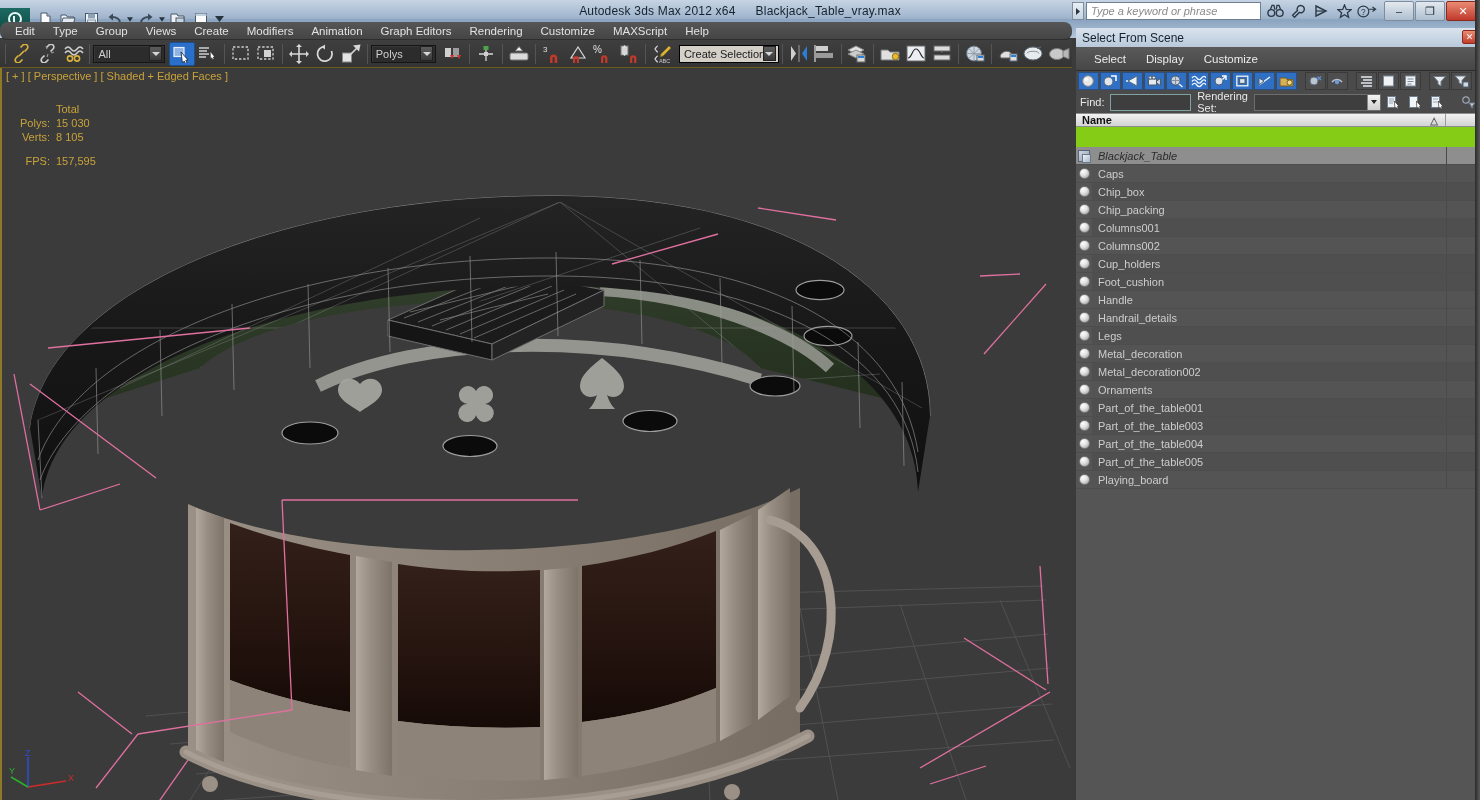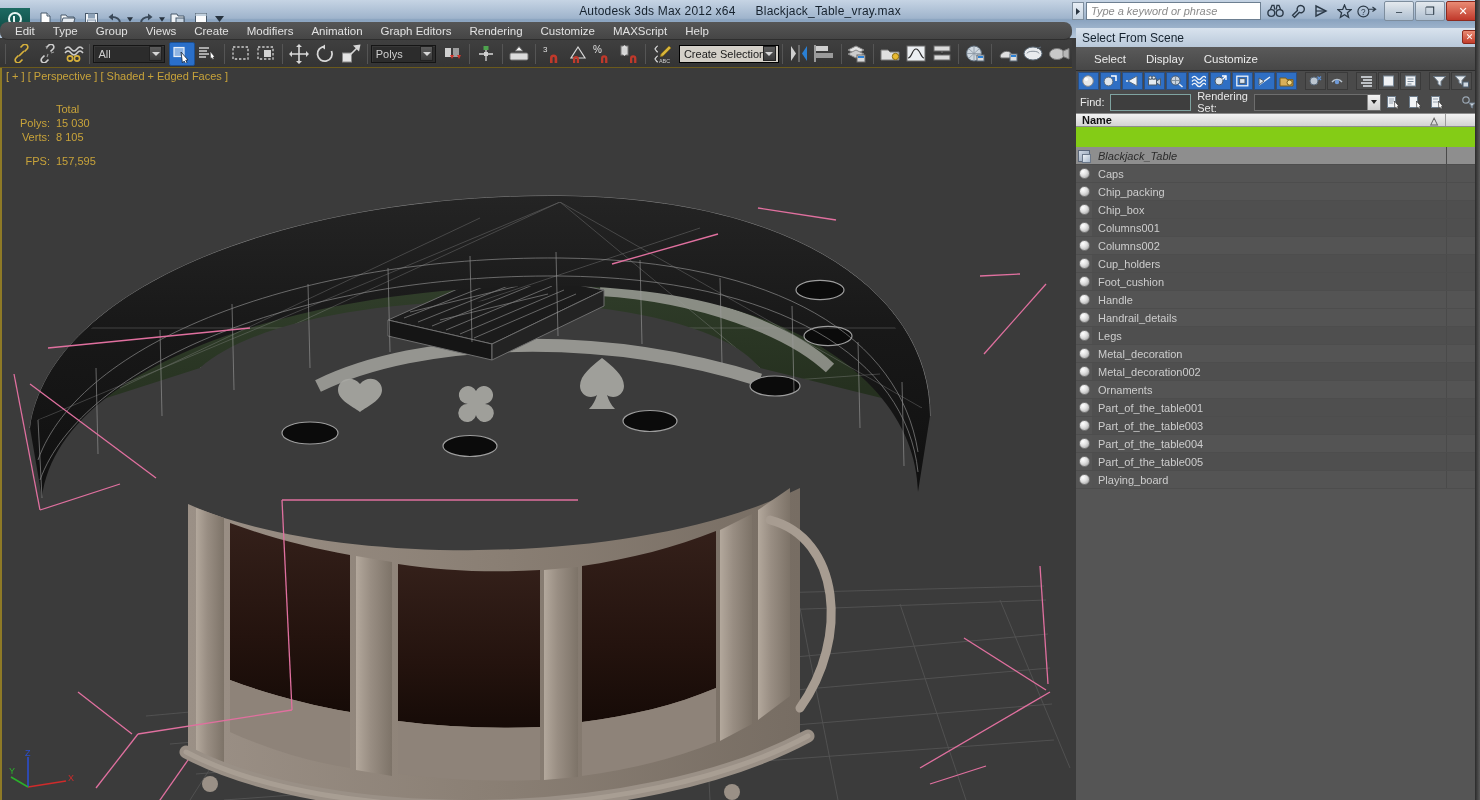--- a/index.html
+++ b/index.html
@@ -971,40 +971,40 @@
         </div>
         <div class="row">
           <div class="rowband" style="background: rgb(84, 84, 84);"></div>
           <div class="icon">
             <span class="sphere"></span>
           </div>
           <div class="nm" style="position: relative;">Caps</div>
           <div class="cell" style="background: rgb(84, 84, 84);"></div>
         </div>
         <div class="row">
+          <div class="rowband" style="background: rgb(79, 79, 79);"></div>
+          <div class="icon">
+            <span class="sphere"></span>
+          </div>
+          <div class="nm" style="position: relative;">Chip_box</div>
+          <div class="cell" style="background: rgb(79, 79, 79);"></div>
+        </div>
+        <div class="row">
           <div class="rowband" style="background: rgb(84, 84, 84);"></div>
           <div class="icon">
             <span class="sphere"></span>
           </div>
           <div class="nm" style="position: relative;">Chip_packing</div>
           <div class="cell" style="background: rgb(84, 84, 84);"></div>
         </div>
         <div class="row">
           <div class="rowband" style="background: rgb(79, 79, 79);"></div>
           <div class="icon">
             <span class="sphere"></span>
           </div>
-          <div class="nm" style="position: relative;">Chip_box</div>
-          <div class="cell" style="background: rgb(79, 79, 79);"></div>
-        </div>
-        <div class="row">
-          <div class="rowband" style="background: rgb(79, 79, 79);"></div>
-          <div class="icon">
-            <span class="sphere"></span>
-          </div>
           <div class="nm" style="position: relative;">Columns001</div>
           <div class="cell" style="background: rgb(79, 79, 79);"></div>
         </div>
         <div class="row">
           <div class="rowband" style="background: rgb(84, 84, 84);"></div>
           <div class="icon">
             <span class="sphere"></span>
           </div>
           <div class="nm" style="position: relative;">Columns002</div>
           <div class="cell" style="background: rgb(84, 84, 84);"></div>

